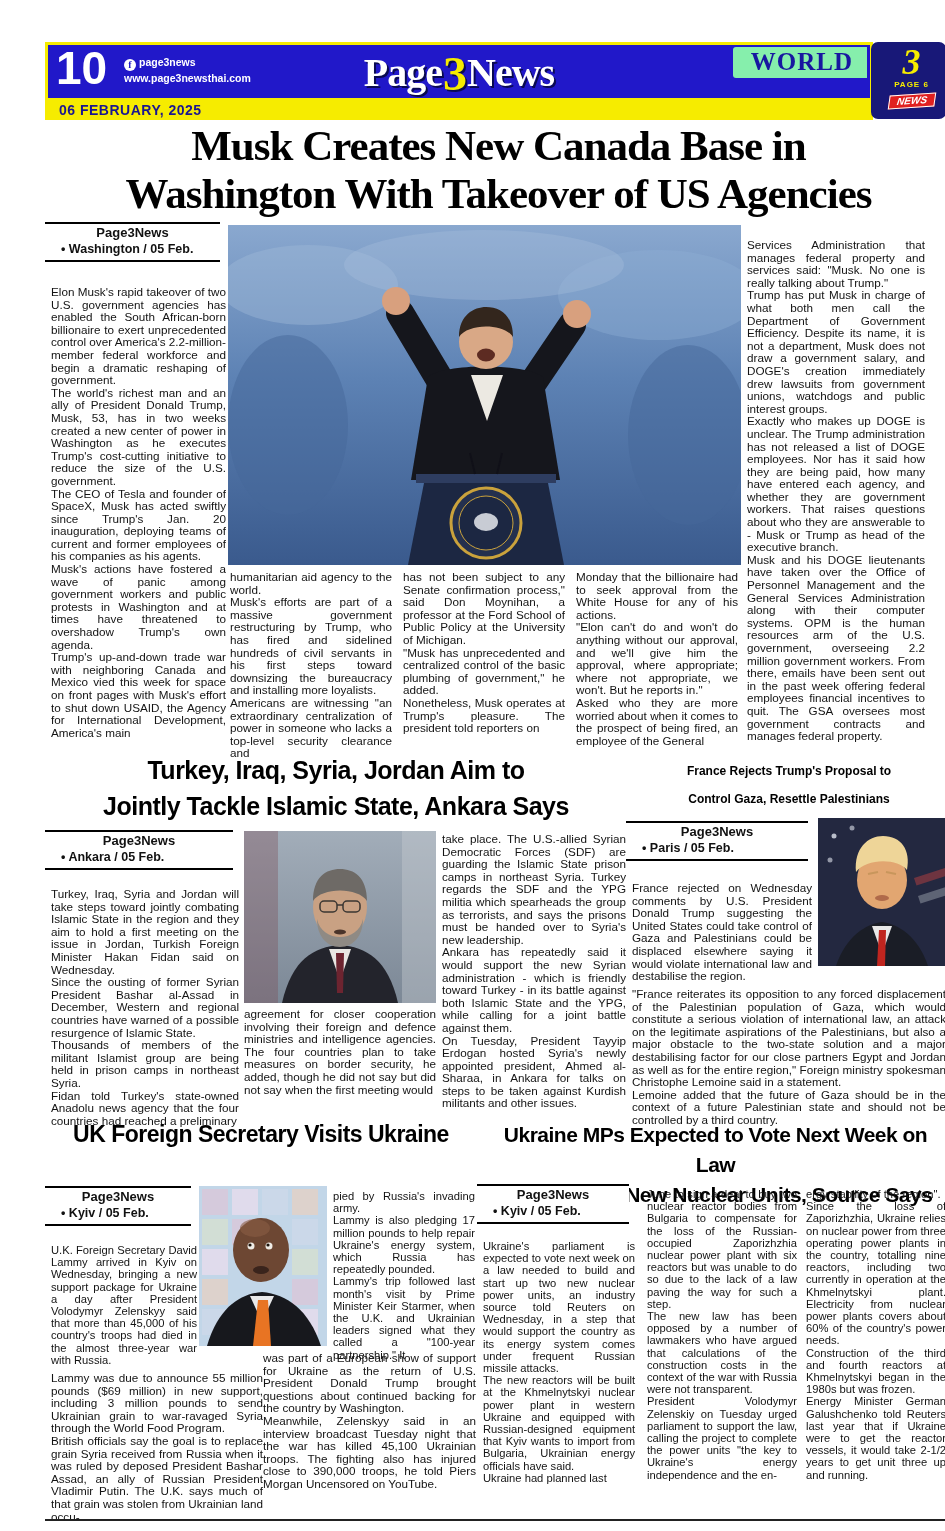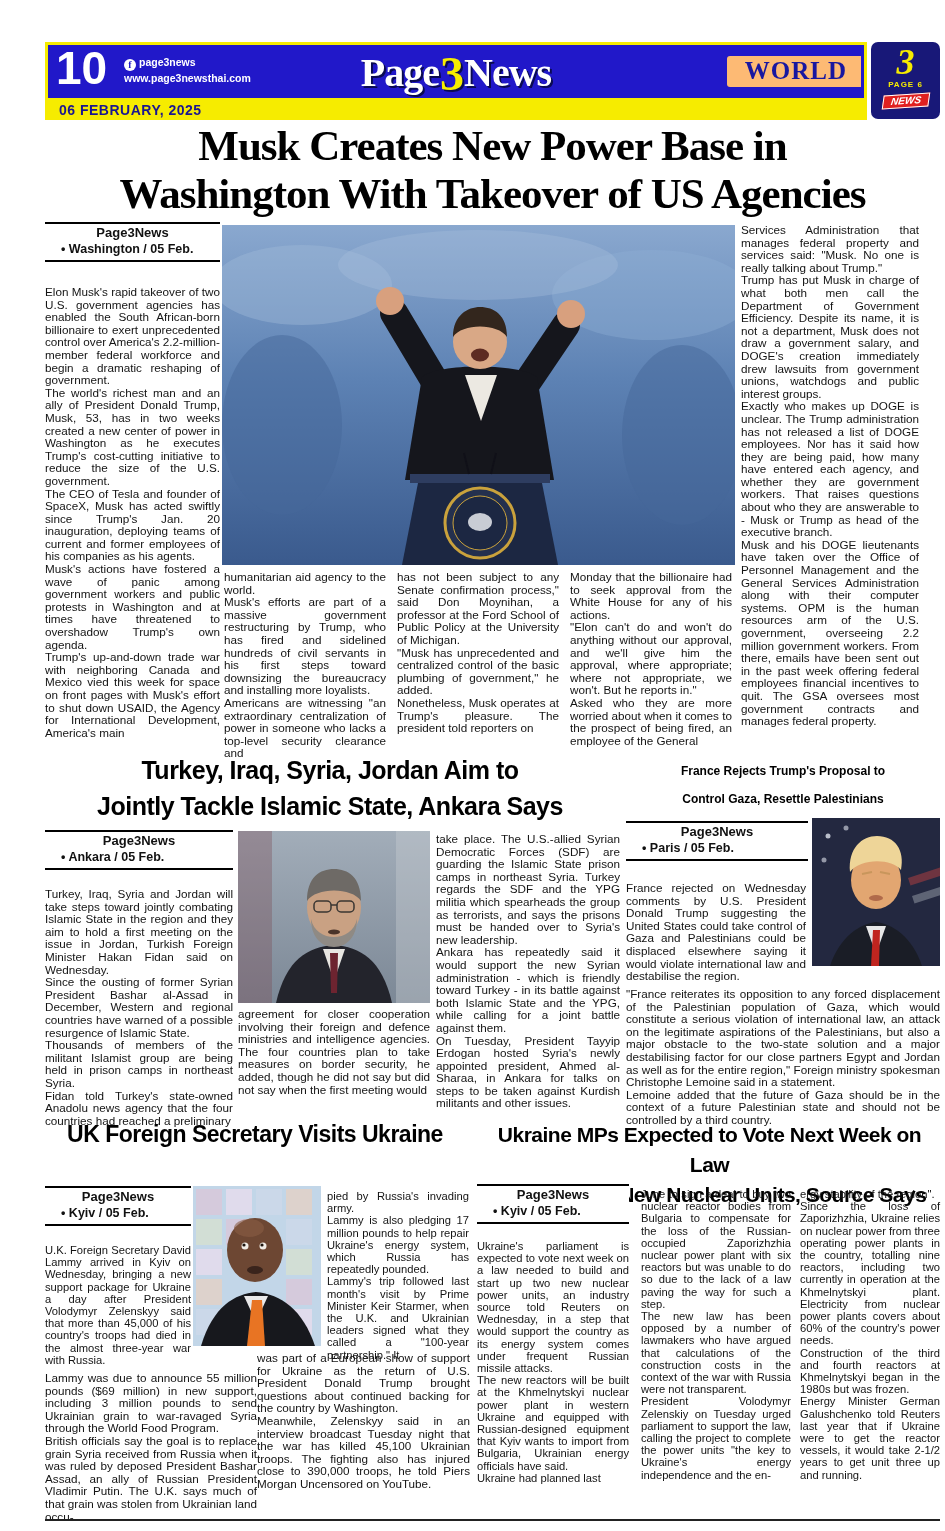--- a/index.html
+++ b/index.html
@@ -1,33 +1,33 @@
 <!DOCTYPE html>
 <html><head>
 <meta charset="utf-8">
 <style>
   html,body{margin:0;padding:0;background:#e8e8e8;}
   .page{position:relative;width:945px;height:1531px;background:#ffffff;overflow:hidden;
         font-family:"Liberation Sans",sans-serif;color:#111;}
-  .abs{position:absolute;}
+  .abs{position:absolute;padding-left:6px;}
 
   
   .hdr-outer{left:45px;top:42px;width:822px;height:78px;background:#f6ec00;}
   .hdr-blue{position:absolute;left:3px;top:3px;right:3px;height:53px;background:#2118c9;}
   .pagenum{position:absolute;left:8px;top:-4px;font-size:46px;font-weight:bold;color:#fff;
            font-family:"Liberation Sans",sans-serif;}
   .contact{position:absolute;left:76px;top:10px;color:#fff;font-size:10.5px;font-weight:bold;line-height:15px;}
   .fb{display:inline-block;width:12px;height:12px;border-radius:50%;background:#fff;color:#2118c9;
       text-align:center;font-size:10px;line-height:12px;font-family:"Liberation Serif",serif;
       font-weight:bold;margin-right:3px;vertical-align:-2px;}
   .masthead{position:absolute;left:50%;top:1px;transform:translateX(-50%);white-space:nowrap;
             font-family:"Liberation Serif",serif;font-weight:bold;color:#fff;font-size:40px;
             text-shadow:2px 2px 0 #0a0a50;letter-spacing:-1px;}
   .masthead .num{color:#f6ec00;font-size:48px;vertical-align:-4px;padding:0 1px;}
-  .worldbox{position:absolute;right:3px;top:11px;background:#fdba74;padding:1px 14px 2px 18px;
+  .worldbox{position:absolute;right:3px;top:2px;background:#86efac;padding:1px 14px 2px 18px;
             border-radius:3px 0 0 3px;}
   .worldbox span{font-family:"Liberation Serif",serif;font-weight:bold;font-size:25px;color:#1817a0;
                  letter-spacing:1px;}
   .hdr-date{position:absolute;left:14px;bottom:2px;font-size:14px;font-weight:bold;color:#1a1690;
             letter-spacing:.5px;}
   .logobox{left:871px;top:42px;width:69px;height:77px;background:#181878;border-radius:7px;
            text-align:center;}
   .logobox .big3{font-family:"Liberation Serif",serif;font-weight:bold;font-style:italic;
                  color:#f6ec00;font-size:36px;line-height:36px;margin-top:2px;}
   .logobox .sub{color:#f6ec00;font-size:8px;font-weight:bold;letter-spacing:1px;line-height:10px;}
@@ -73,21 +73,21 @@
     </div>
     <div class="hdr-date">06 FEBRUARY, 2025</div>
   </div>
   <div class="abs logobox">
     <div class="big3">3</div>
     <div class="sub">PAGE 6</div>
     <div class="ribbon">NEWS</div>
   </div>
 
   <div class="abs mainhead">
-    <div>Musk Creates New Power Base in</div>
+    <div>Musk Creates New Canada Base in</div>
     <div>Washington With Takeover of US Agencies</div>
   </div>
 
   <div class="abs byline" style="left:45px;top:222px;width:175px;">
     <div class="brand">Page3News</div>
     <div class="loc">• Washington / 05 Feb.</div>
   </div>
   <div class="abs coltext" style="left:45px;top:286px;width:175px;height:470px;">Elon Musk's rapid takeover of two U.S. government agencies has enabled the South African-born billionaire to exert unprecedented control over America's 2.2-million-member federal workforce and begin a dramatic reshaping of government.
 The world's richest man and an ally of President Donald Trump, Musk, 53, has in two weeks created a new center of power in Washington as he executes Trump's cost-cutting initiative to reduce the size of the U.S. government.
 The CEO of Tesla and founder of SpaceX, Musk has acted swiftly since Trump's Jan. 20 inauguration, deploying teams of current and former employees of his companies as his agents.
@@ -134,21 +134,21 @@
 
   <div class="abs coltext" style="left:224px;top:571px;width:162px;height:186px;">humanitarian aid agency to the world.
 Musk's efforts are part of a massive government restructuring by Trump, who has fired and sidelined hundreds of civil servants in his first steps toward downsizing the bureaucracy and installing more loyalists.
 Americans are witnessing "an extraordinary centralization of power in someone who lacks a top-level security clearance and</div>
   <div class="abs coltext" style="left:397px;top:571px;width:162px;height:186px;">has not been subject to any Senate confirmation process," said Don Moynihan, a professor at the Ford School of Public Policy at the University of Michigan.
 "Musk has unprecedented and centralized control of the basic plumbing of government," he added.
 Nonetheless, Musk operates at Trump's pleasure. The president told reporters on</div>
   <div class="abs coltext" style="left:570px;top:571px;width:162px;height:186px;">Monday that the billionaire had to seek approval from the White House for any of his actions.
 "Elon can't do and won't do anything without our approval, and we'll give him the approval, where appropriate; where not appropriate, we won't. But he reports in."
 Asked who they are more worried about when it comes to the prospect of being fired, an employee of the General</div>
-  <div class="abs coltext" style="left:741px;top:224px;width:178px;height:534px;">Services Administration that manages federal property and services said: "Musk. No one is really talking about Trump."
+  <div class="abs coltext" style="left:741px;top:239px;width:178px;height:534px;">Services Administration that manages federal property and services said: "Musk. No one is really talking about Trump."
 Trump has put Musk in charge of what both men call the Department of Government Efficiency. Despite its name, it is not a department, Musk does not draw a government salary, and DOGE's creation immediately drew lawsuits from government unions, watchdogs and public interest groups.
 Exactly who makes up DOGE is unclear. The Trump administration has not released a list of DOGE employees. Nor has it said how they are being paid, how many have entered each agency, and whether they are government workers. That raises questions about who they are answerable to - Musk or Trump as head of the executive branch.
 Musk and his DOGE lieutenants have taken over the Office of Personnel Management and the General Services Administration along with their computer systems. OPM is the human resources arm of the U.S. government, overseeing 2.2 million government workers. From there, emails have been sent out in the past week offering federal employees financial incentives to quit. The GSA oversees most government contracts and manages federal property.</div>
 
   <div class="abs subhead turkeyhead">
     <div>Turkey, Iraq, Syria, Jordan Aim to</div>
     <div>Jointly Tackle Islamic State, Ankara Says</div>
   </div>
   <div class="abs byline" style="left:45px;top:830px;width:188px;">
     <div class="brand">Page3News</div>

